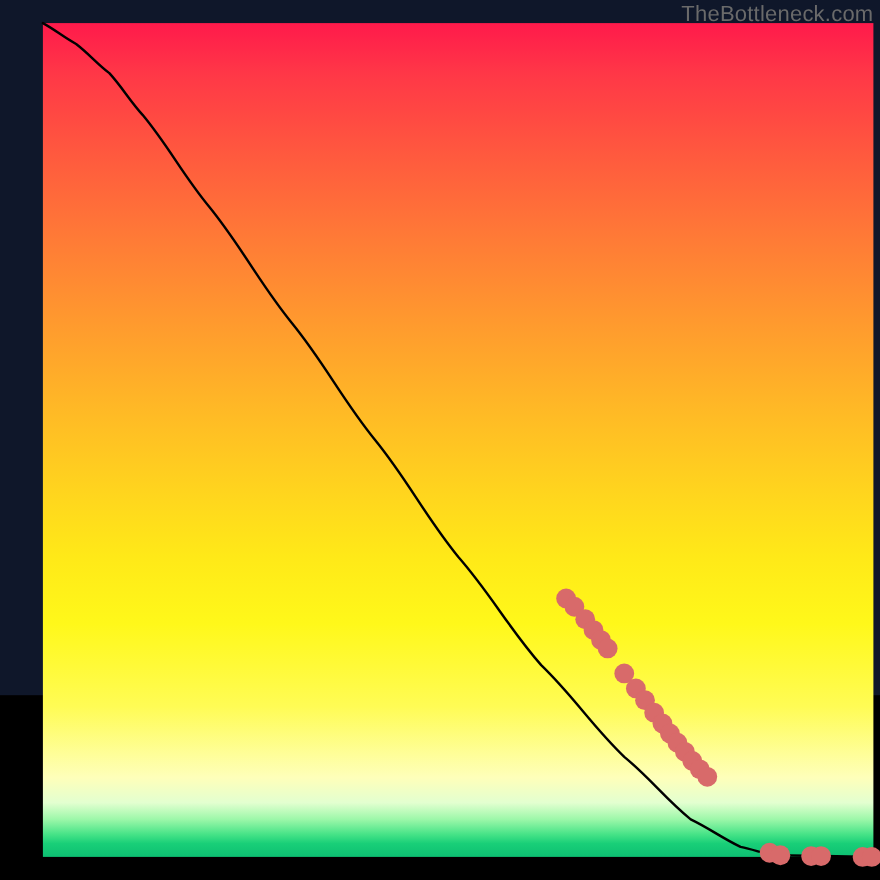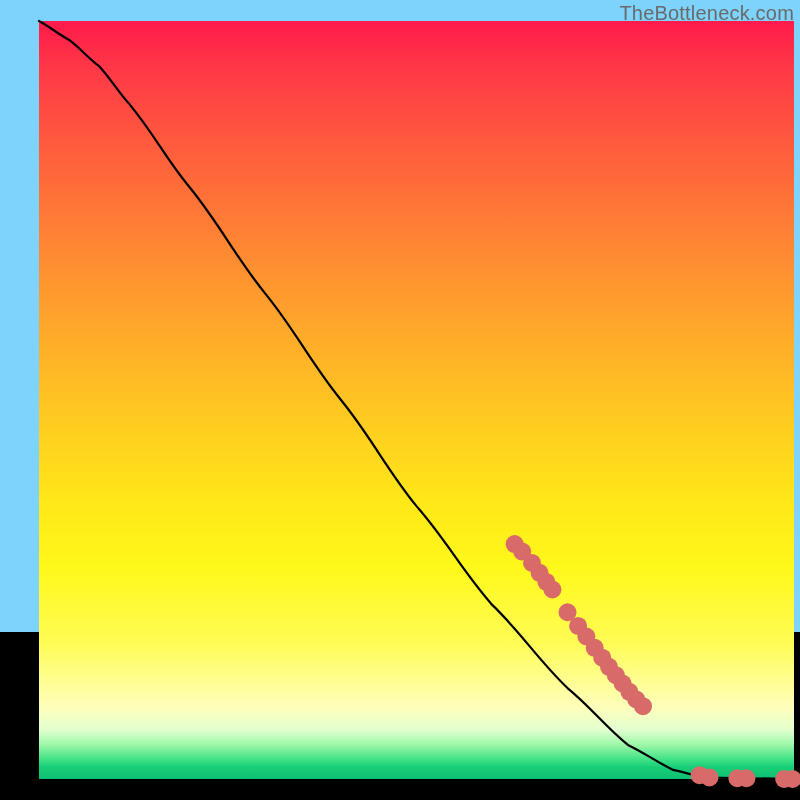--- a/index.html
+++ b/index.html
@@ -8,21 +8,21 @@
     width: 800px;
     height: 800px;
     background: #000;
     font-family: Arial, Helvetica, sans-serif;
     overflow: hidden;
   }
   .frame {
     position: relative;
     width: 800px;
     height: 632px;
-    background: #7dd3fc;
+    background: #0f172a;
   }
   .plot-area {
     position: absolute;
     left: 39px;
     top: 21px;
     width: 755px;
     height: 758px;
     
     background: linear-gradient(
       to bottom,

